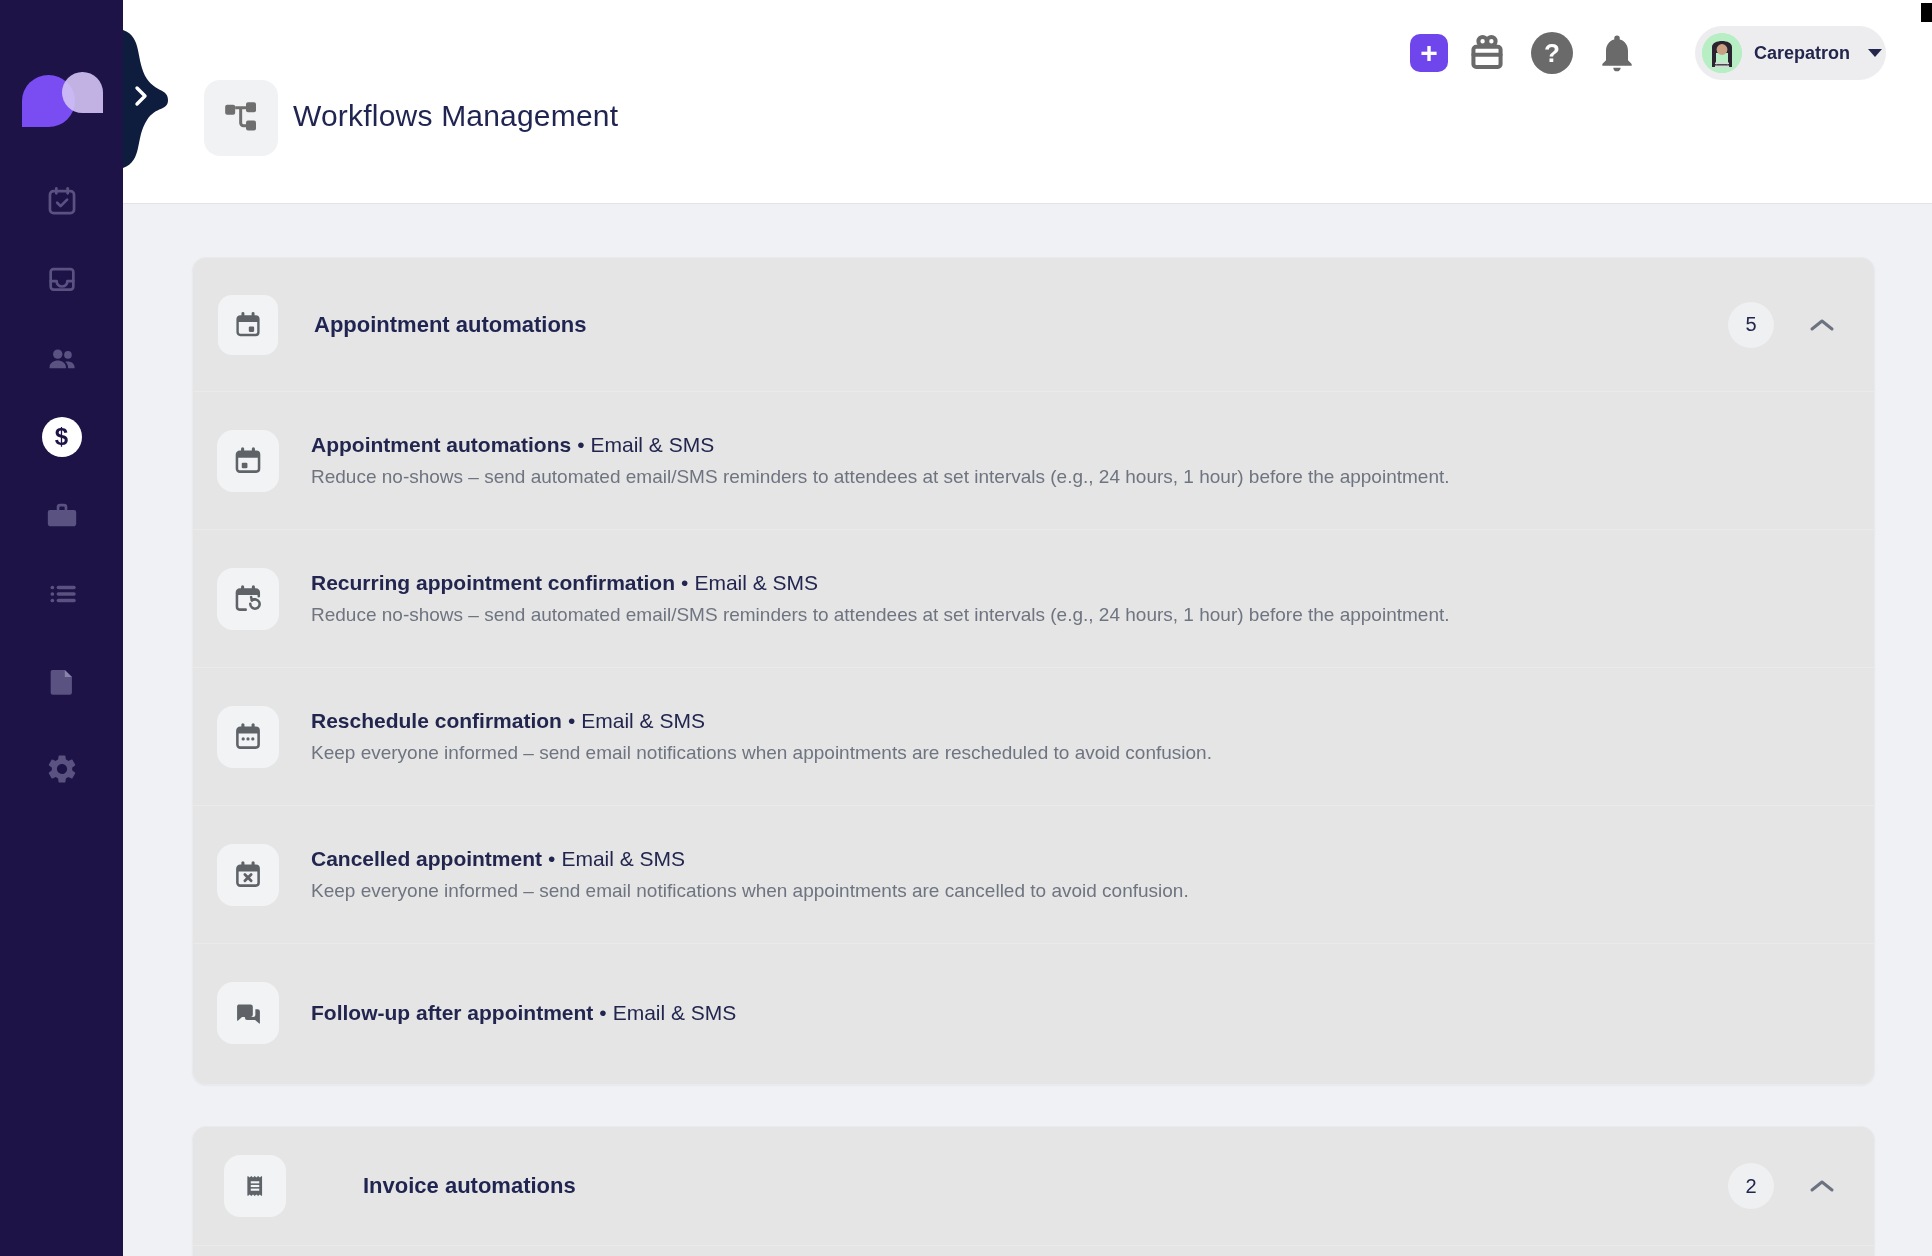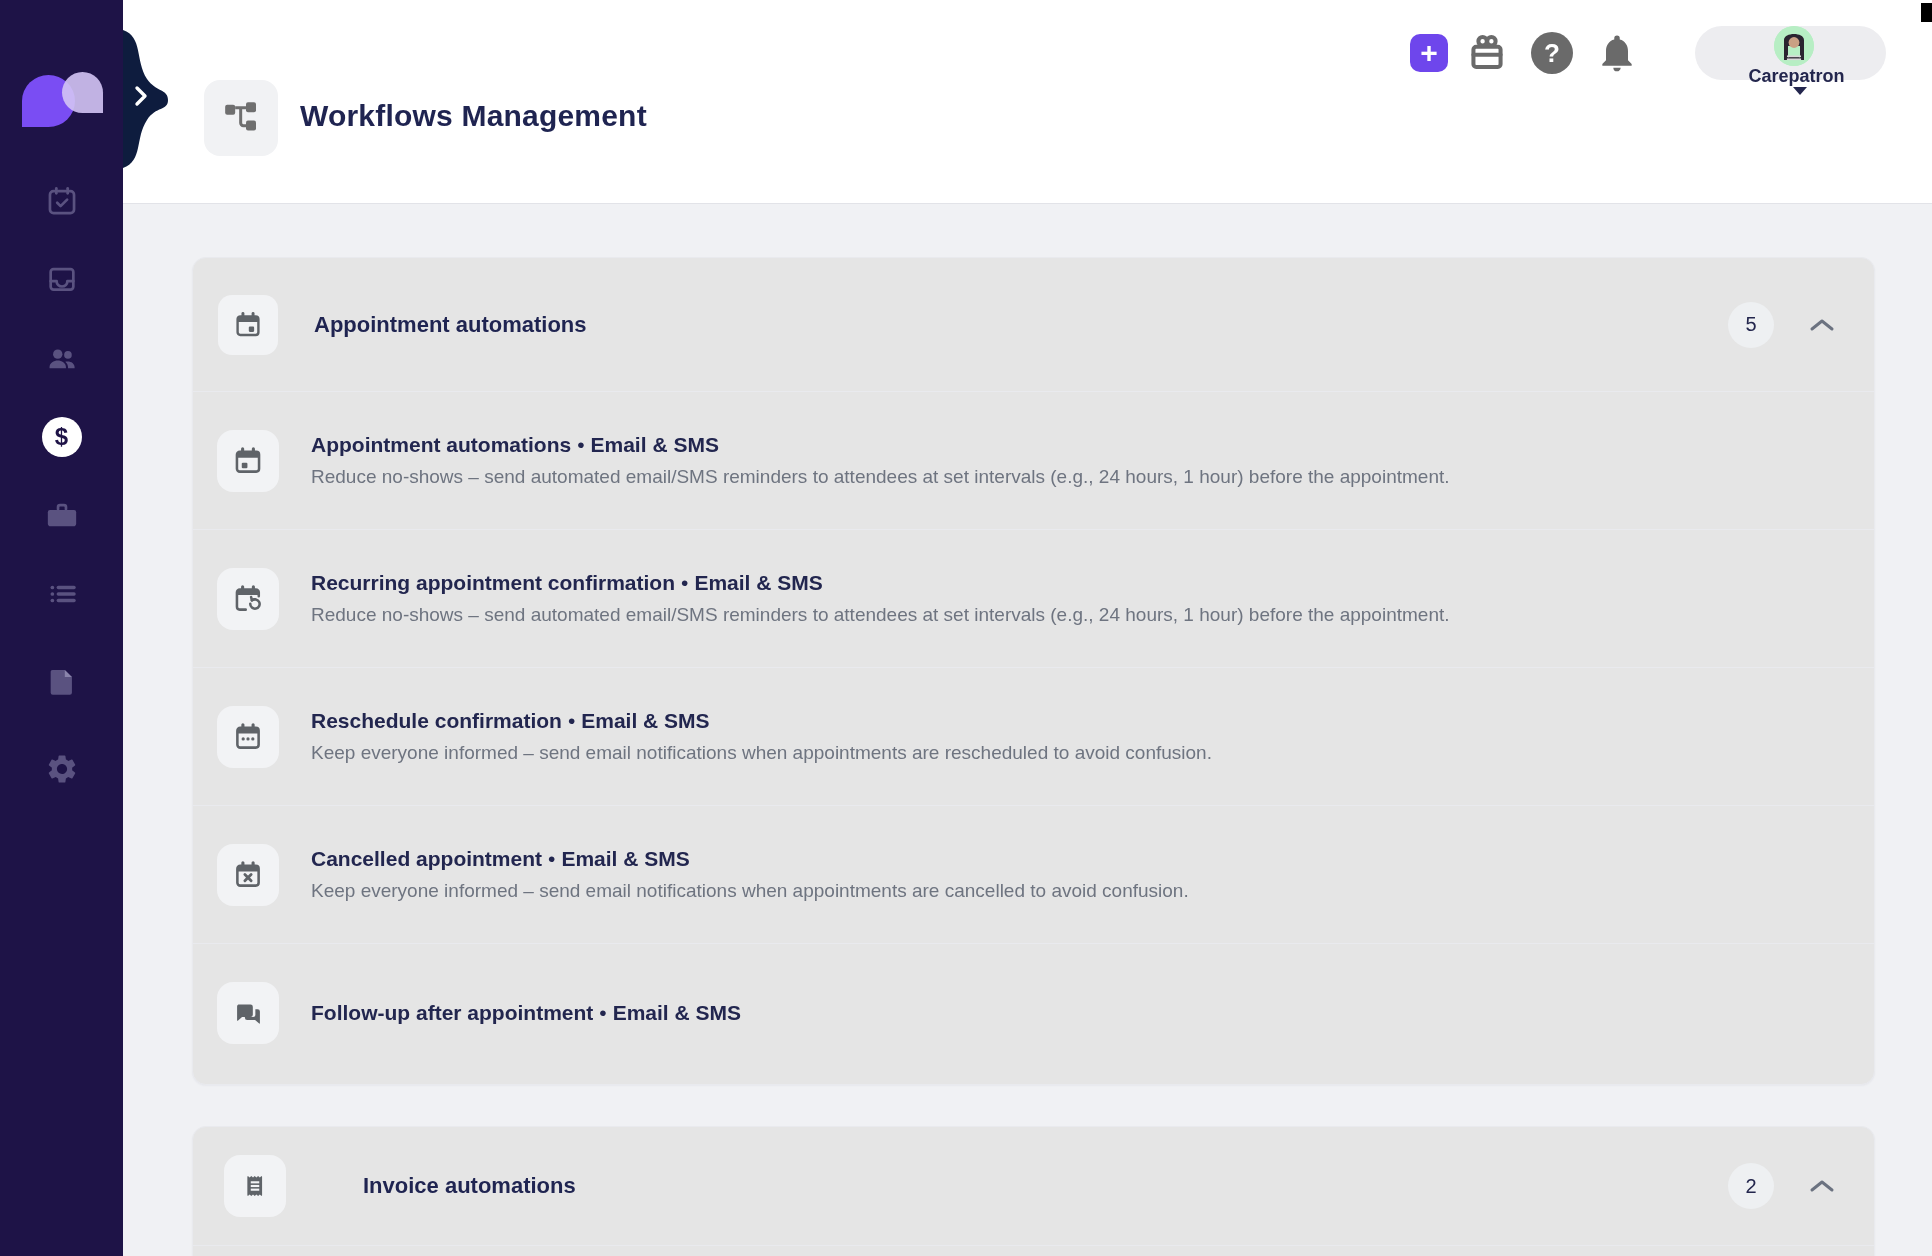--- a/index.html
+++ b/index.html
@@ -33,34 +33,34 @@
               background:#6e46ec; border-radius:10px; color:#ffffff; font-size:30px;
               font-weight:700; display:flex; align-items:center; justify-content:center;
               line-height:1; cursor:pointer; }
   .top-icon { position:absolute; top:30px; width:46px; height:46px;
               display:flex; align-items:center; justify-content:center; cursor:pointer; }
   .help-circle { width:42px; height:42px; border-radius:50%; background:#6a6a6a;
                  color:#ffffff; font-weight:700; font-size:26px;
                  display:flex; align-items:center; justify-content:center; }
   .account-pill { position:absolute; left:1695px; top:26px; width:191px; height:54px;
                   background:#ededf0; border-radius:27px; display:flex; align-items:center;
-                  cursor:pointer;flex-direction:column; }
+                  cursor:pointer; }
   .avatar { width:40px; height:40px; border-radius:50%; margin-left:7px;
             overflow:hidden; position:relative; background:#b7eec4; flex:none; }
   .account-name { margin-left:12px; font-size:18px; font-weight:700; color:#23264d; }
   .caret-down { width:0; height:0; border-left:7px solid transparent;
                 border-right:7px solid transparent; border-top:8px solid #23264d;
                 margin-left:18px; }
 
   
   .title-iconbox { position:absolute; left:204px; top:80px; width:74px; height:76px;
                    background:#f1f2f4; border-radius:16px; display:flex;
                    align-items:center; justify-content:center; }
   .page-title { position:absolute; left:293px; top:99px; font-size:30px;
-                font-weight:700; color:#1f2451; letter-spacing:.2px;margin-left:7px; }
+                font-weight:400; color:#1f2451; letter-spacing:.2px; }
 
   
   .content-bg { position:absolute; left:123px; top:203px; width:1809px; height:1053px;
                 background:#f0f1f4; border-top:1px solid #e2e3e8; }
   .card { position:absolute; left:192px; background:#e5e5e5; width:1683px;
           border-radius:14px; border:1px solid #e9eaee;
           box-shadow:0 1px 2px rgba(30,35,70,.04); }
   .card1 { top:257px; height:828px; }
   .card2 { top:1126px; height:210px; }
   .sec-header { position:relative; display:flex; align-items:center; height:133px;
@@ -77,21 +77,21 @@
   .collapse-btn { position:absolute; right:32px; top:50%; transform:translateY(-50%);
                   width:40px; height:40px; display:flex; align-items:center;
                   justify-content:center; cursor:pointer; }
   .divider { height:1px; background:#e9eaee; width:100%; }
   .wf-row { position:relative; height:137px; display:flex; align-items:center; cursor:pointer; }
   .row-iconbox { width:62px; height:62px; border-radius:16px; background:#f2f3f5;
                  margin-left:24px; display:flex; align-items:center; justify-content:center; flex:none; }
   .row-text { margin-left:32px; padding-right:40px; }
   .row-title { font-size:21px; color:#22264f; font-weight:700; }
   .row-title .sep { font-weight:400; margin:0 6px; }
-  .row-title .channel { font-weight:700; }
+  .row-title .channel { font-weight:400; }
   .row-desc { margin-top:9px; font-size:19px; color:#6e7480; }
 
   .row-icon-stroke { stroke:#5f6368; fill:none; stroke-width:1.8; stroke-linecap:round; stroke-linejoin:round; }
   .row-icon-fill { fill:#5f6368; }
   .top-icon-stroke { stroke:#6a6a6a; fill:none; stroke-width:2.2; stroke-linecap:round; stroke-linejoin:round; }
 
   .artifact { position:absolute; background:#000000; }
 </style>
 </head>
 <body>

